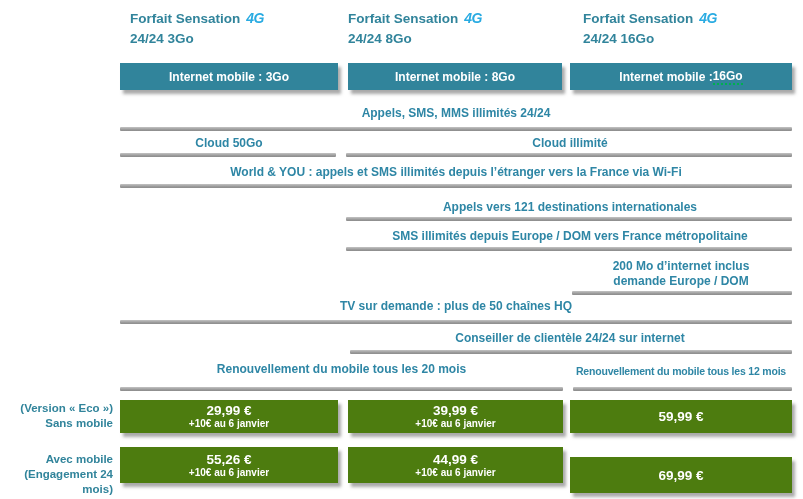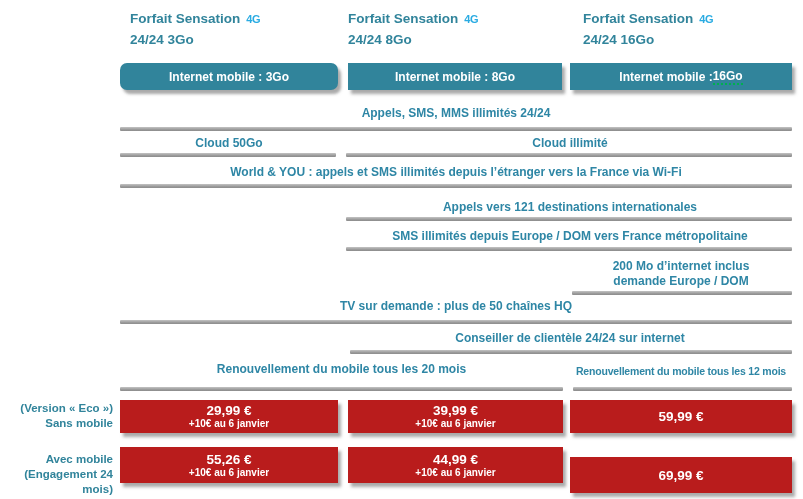--- a/index.html
+++ b/index.html
@@ -3,38 +3,38 @@
 <meta charset="utf-8">
 <style>
   html,body{margin:0;padding:0;background:#ffffff;}
   .stage{
     position:relative;width:803px;height:499px;background:#ffffff;overflow:hidden;
     font-family:"Liberation Sans",sans-serif;font-weight:bold;
   }
   
   .col-header{position:absolute;top:8px;color:#31849B;}
   .title-line{font-size:13.5px;line-height:21px;white-space:nowrap;}
-  .logo4g{font-size:11px;color:#29ABE2;margin-left:6px;letter-spacing:-0.5px;}
+  .logo4g{font-size:14px;font-style:italic;color:#29ABE2;margin-left:6px;letter-spacing:-0.5px;}
   .plan-line{font-size:13.5px;line-height:20px;}
   
   .banner{
     position:absolute;top:63px;height:27px;background:#31849B;color:#ffffff;
     display:flex;align-items:center;justify-content:center;font-size:12px;
     box-shadow:3px 4px 3px rgba(125,125,125,0.65);white-space:pre;
   }
   .grammar{border-bottom:2px dotted #00B050;padding-bottom:0px;}
   
   .feat{position:absolute;color:#2E86A5;font-size:12px;text-align:center;line-height:15px;white-space:nowrap;}
   .feat.small{font-size:10.5px;letter-spacing:-0.2px;}
   .feat.twoline{white-space:normal;}
   .bar{position:absolute;height:4px;background:linear-gradient(180deg,#c3c3c3 0%,#969696 70%,#8d8d8d 100%);border-radius:1px;}
   
   .price-label{position:absolute;left:0;width:113px;text-align:right;color:#31849B;font-size:11.5px;line-height:15px;}
   .price-box{
-    position:absolute;background:#b91c1c;color:#ffffff;display:flex;flex-direction:column;
+    position:absolute;background:#4d7c0f;color:#ffffff;display:flex;flex-direction:column;
     align-items:center;justify-content:center;box-shadow:3px 4px 3px rgba(125,125,125,0.65);
   }
   .price{font-size:13.5px;line-height:15px;}
   .price-note{font-size:10px;line-height:12px;}
   
   .span-all{left:120px;width:672px;}
   .span-c1{left:120px;width:218px;}
   .span-c12{left:120px;width:443px;}
   .span-c23{left:348px;width:444px;}
   .span-c3{left:570px;width:222px;}
@@ -58,21 +58,21 @@
     <div class="plan-line">24/24 8Go</div>
   </div>
 
   <div class="col-header" style="left:583px;">
     <div class="title-line">
       <span>Forfait Sensation</span><span class="logo4g">4G</span>
     </div>
     <div class="plan-line">24/24 16Go</div>
   </div>
 
-  <div class="banner" style="left:120px;width:218px;border-radius:7px;">
+  <div class="banner" style="left:120px;width:218px;">
     <span>Internet mobile : 3Go</span><span class="grammar"></span>
   </div>
   <div class="banner" style="left:348px;width:214px;">
     <span>Internet mobile : 8Go</span><span class="grammar"></span>
   </div>
   <div class="banner" style="left:570px;width:222px;">
     <span>Internet mobile :</span><span class="grammar">16Go</span>
   </div>
 
   <div class="feat span-all" style="top:106px;">Appels, SMS, MMS illimités 24/24</div>

